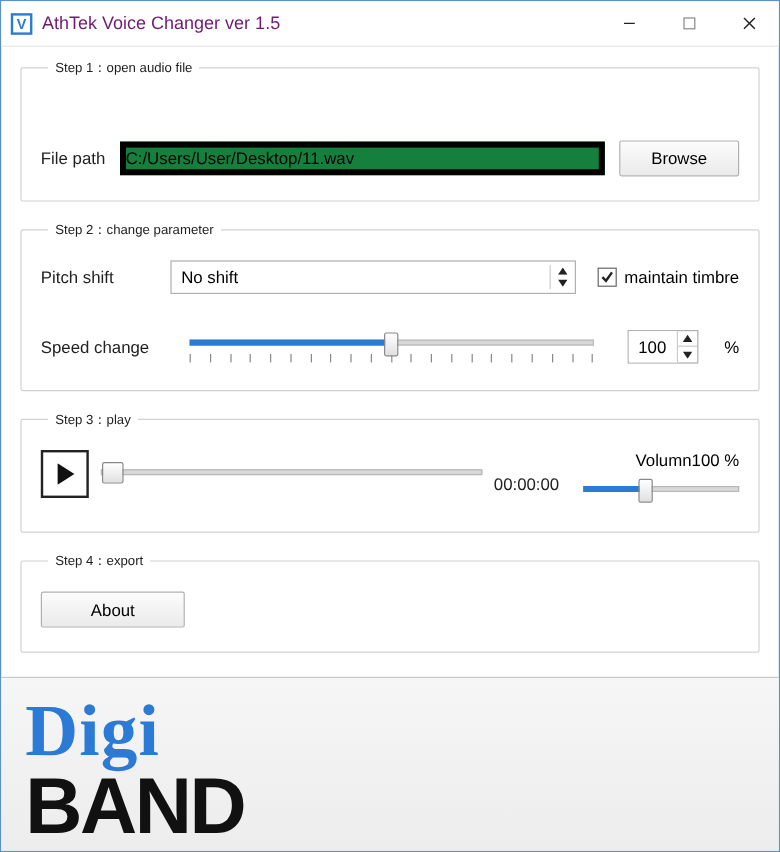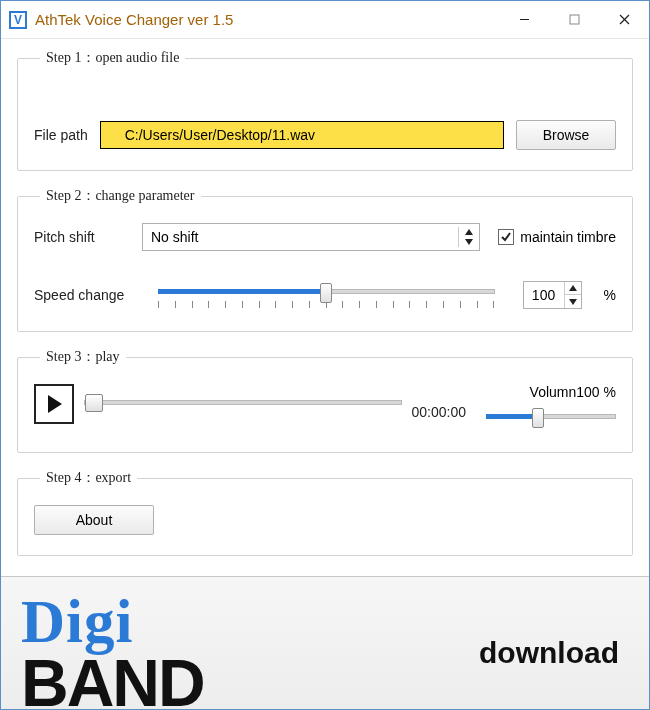--- a/index.html
+++ b/index.html
@@ -20,21 +20,21 @@
   background: #fff;
   border-bottom: 1px solid #e6e6e6;
 }
 .titlebar .app-icon {
   width: 18px; height: 18px;
   border: 2px solid #2b7bd6;
   display: flex; align-items: center; justify-content: center;
   font-weight: bold; font-size: 12px; color: #2b7bd6;
   margin-right: 8px;
 }
-.titlebar .title { flex: 1; color: #a16207; font-size: 15px; }
+.titlebar .title { flex: 1; color: #701a75; font-size: 15px; }
 .titlebar .win-controls { display: flex; }
 .titlebar .win-btn {
   width: 50px; height: 38px;
   display: flex; align-items: center; justify-content: center;
   cursor: pointer;
 }
 .titlebar .win-btn svg { width: 11px; height: 11px; }
 
 .content {
   padding: 10px 16px 4px;
@@ -44,36 +44,35 @@
   border: 1px solid #d2d2d2;
   border-radius: 2px;
   margin-bottom: 16px;
   padding: 18px 16px 20px;
   position: relative;
 }
 fieldset legend {
   padding: 0 6px;
   margin-left: 6px;
   color: #222;
-  font-size: 14px;
-  font-family: Liberation Serif, serif;
+  font-size: 11px;
 }
 
 .row { display: flex; align-items: center; }
 .label { color: #222; }
 
 
 .step1-row { gap: 12px; margin-top: 35px; }
 .filepath-input {
   flex: 1;
   height: 28px;
-  border: 1px solid #000000;
-  padding: 0 24px;
+  border: 5px solid #000000;
+  padding: 0 0;
   font-size: 14px;
-  background: #fde047;
+  background: #15803d;
 }
 .btn {
   height: 30px;
   min-width: 100px;
   border: 1px solid #b0b0b0;
   background: linear-gradient(#fcfcfc,#eaeaea);
   cursor: pointer;
   font-size: 14px;
   border-radius: 2px;
 }
@@ -372,14 +371,13 @@
       <button class="btn">About</button>
     </div>
   </fieldset>
 </div>
 
 <div class="banner">
   <div class="logo-block">
     <span class="logo-digi">Digi</span>
     <span class="logo-band">BAND</span>
   </div>
-  <span class="download-link">download</span>
 </div>
 
 </body></html>

